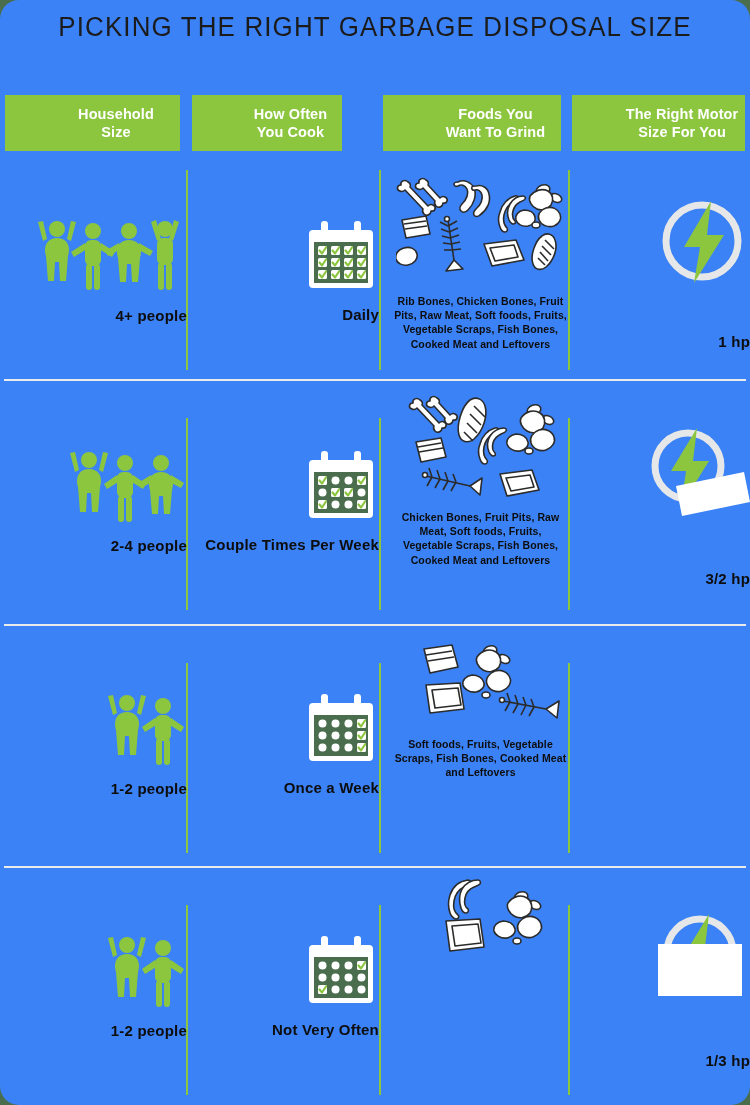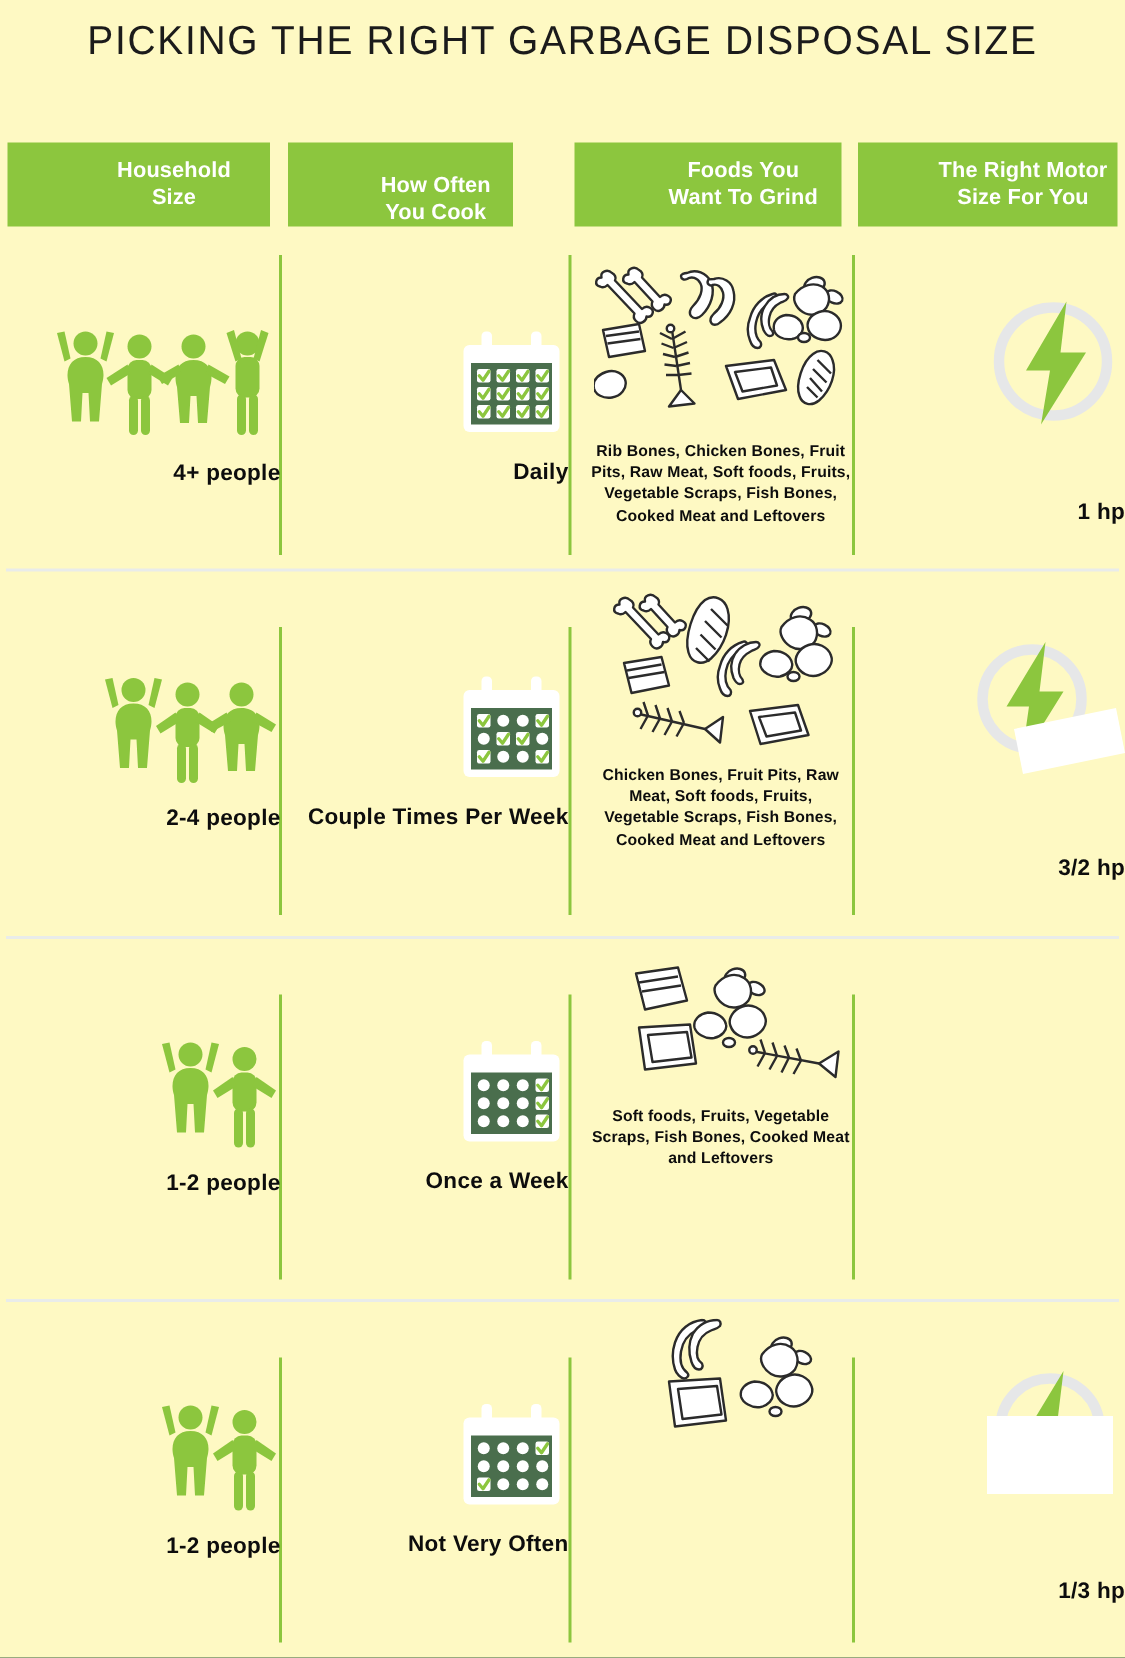--- a/index.html
+++ b/index.html
@@ -9,21 +9,22 @@
     height: 1105px;
     background: #4a6e4d;
     font-family: "Liberation Sans", sans-serif;
     overflow: hidden;
   }
 
   .infographic {
     position: relative;
     width: 750px;
     height: 1105px;
-    background: #fef9c3;
+    background: #3b82f6;
+    border-radius: 19px;
   }
 
   
   .title {
     position: absolute;
     top: 12px;
     left: 0;
     width: 750px;
     text-align: center;
     font-family: "Liberation Sans", sans-serif;
@@ -54,21 +55,21 @@
     line-height: 1.25;
     display: flex;
     align-items: center;
     justify-content: center;
     text-align: center;
     letter-spacing: .1px;
     padding-left: 47px;
   }
   .header-cell .hl { display: block; }
   .hc0 { left: 5px;   width: 175px; }
-  .hc1 { left: 192px; width: 150px; align-items: flex-end; }
+  .hc1 { left: 192px; width: 150px; }
   .hc2 { left: 383px; width: 178px; }
   .hc3 { left: 572px; width: 173px; }
 
   
   .hdivider {
     position: absolute;
     left: 4px;
     width: 742px;
     height: 2px;
     background: #e9ecea;

